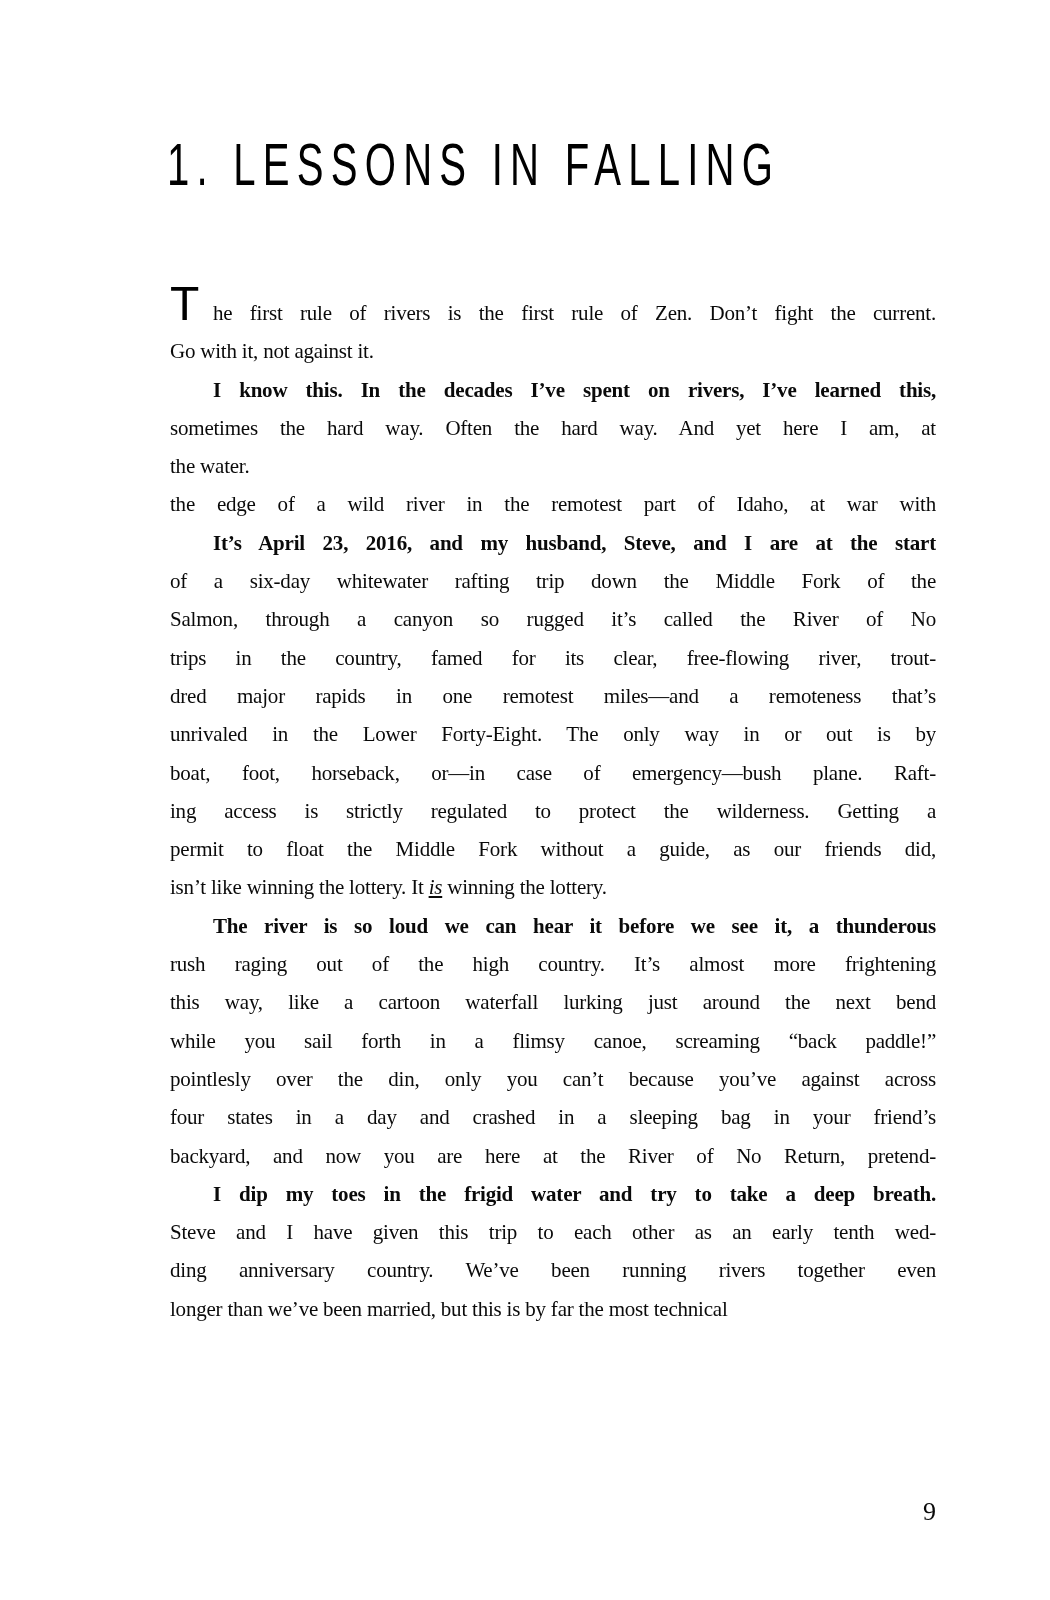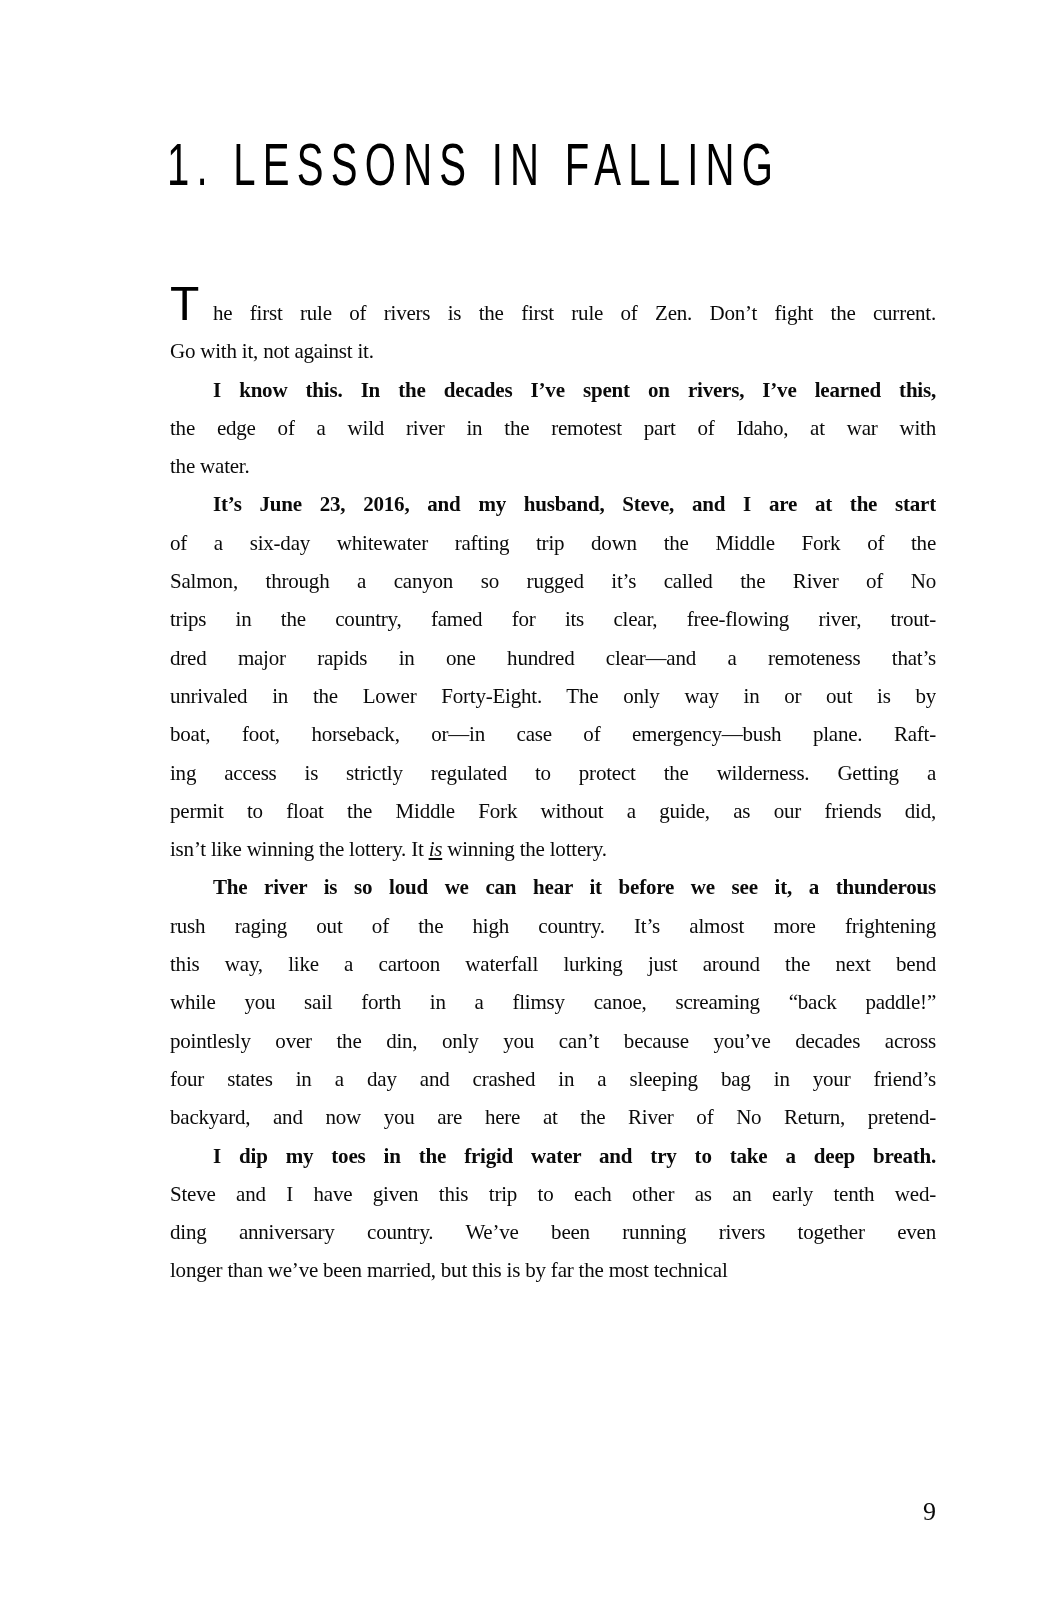--- a/index.html
+++ b/index.html
@@ -89,41 +89,42 @@
 <div class="page">
   <h1 class="chapter-heading">1. LESSONS IN FALLING</h1>
 
   <div class="body-text">
       <div class="paragraph">
         <div class="line cap-line"><span class="raised-cap">T</span>he first rule of rivers is the first rule of Zen. Don’t fight the current.</div>
         <div class="line last">Go with it, not against it.</div>
       </div>
       <div class="paragraph">
         <div class="line indent">I know this. In the decades I’ve spent on rivers, I’ve learned this,</div>
+        <div class="line">sometimes the hard way. Often the hard way. And yet here I am, at</div>
+        <div class="line last">the water.</div>
         <div class="line">the edge of a wild river in the remotest part of Idaho, at war with</div>
-        <div class="line last">the water.</div>
       </div>
       <div class="paragraph">
-        <div class="line indent">It’s June 23, 2016, and my husband, Steve, and I are at the start</div>
+        <div class="line indent">It’s April 23, 2016, and my husband, Steve, and I are at the start</div>
         <div class="line">of a six-day whitewater rafting trip down the Middle Fork of the</div>
         <div class="line">Salmon, through a canyon so rugged it’s called the River of No</div>
         <div class="line">trips in the country, famed for its clear, free-flowing river, trout-</div>
-        <div class="line">dred major rapids in one hundred clear—and a remoteness that’s</div>
+        <div class="line">dred major rapids in one remotest miles—and a remoteness that’s</div>
         <div class="line">unrivaled in the Lower Forty-Eight. The only way in or out is by</div>
         <div class="line">boat, foot, horseback, or—in case of emergency—bush plane. Raft-</div>
         <div class="line">ing access is strictly regulated to protect the wilderness. Getting a</div>
         <div class="line">permit to float the Middle Fork without a guide, as our friends did,</div>
         <div class="line last">isn’t like winning the lottery. It <i>is</i> winning the lottery.</div>
       </div>
       <div class="paragraph">
         <div class="line indent">The river is so loud we can hear it before we see it, a thunderous</div>
         <div class="line">rush raging out of the high country. It’s almost more frightening</div>
         <div class="line">this way, like a cartoon waterfall lurking just around the next bend</div>
         <div class="line">while you sail forth in a flimsy canoe, screaming “back paddle!”</div>
-        <div class="line">pointlesly over the din, only you can’t because you’ve decades across</div>
+        <div class="line">pointlesly over the din, only you can’t because you’ve against across</div>
         <div class="line">four states in a day and crashed in a sleeping bag in your friend’s</div>
         <div class="line">backyard, and now you are here at the River of No Return, pretend-</div>
       </div>
       <div class="paragraph">
         <div class="line indent">I dip my toes in the frigid water and try to take a deep breath.</div>
         <div class="line">Steve and I have given this trip to each other as an early tenth wed-</div>
         <div class="line">ding anniversary country. We’ve been running rivers together even</div>
         <div class="line last">longer than we’ve been married, but this is by far the most technical</div>
       </div>
     </div>

